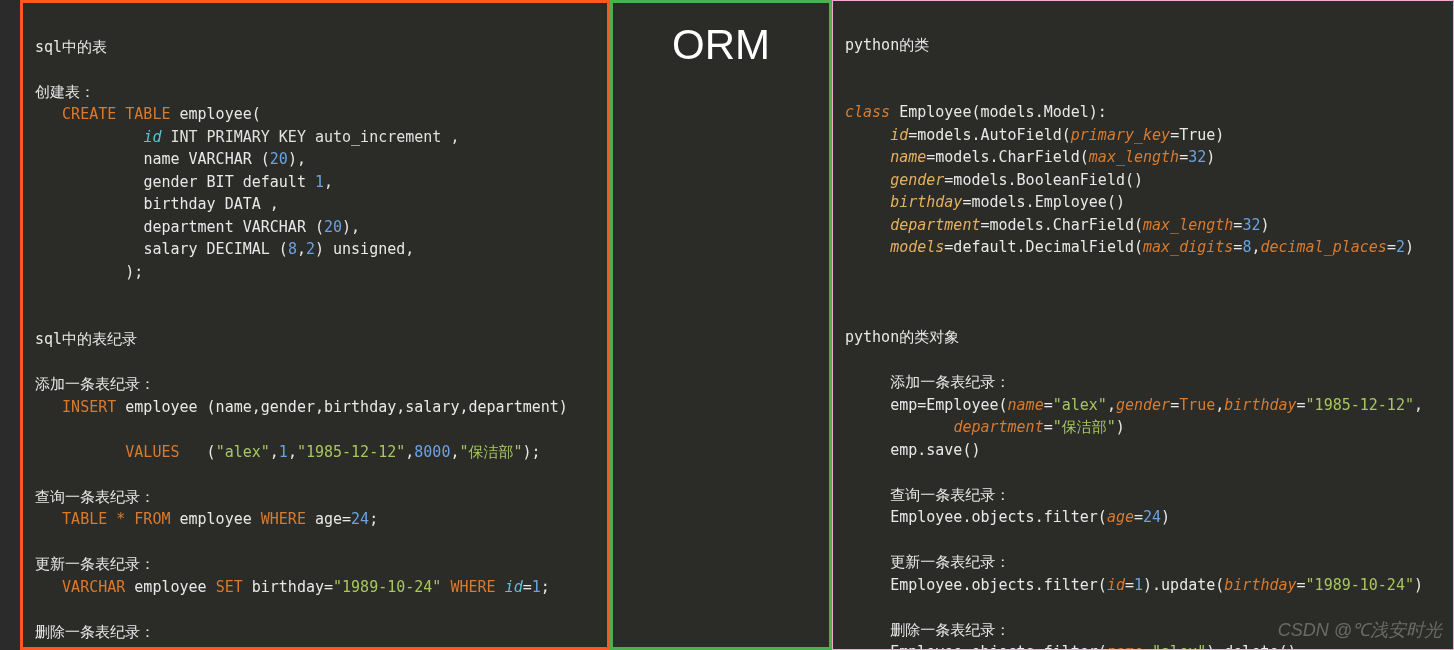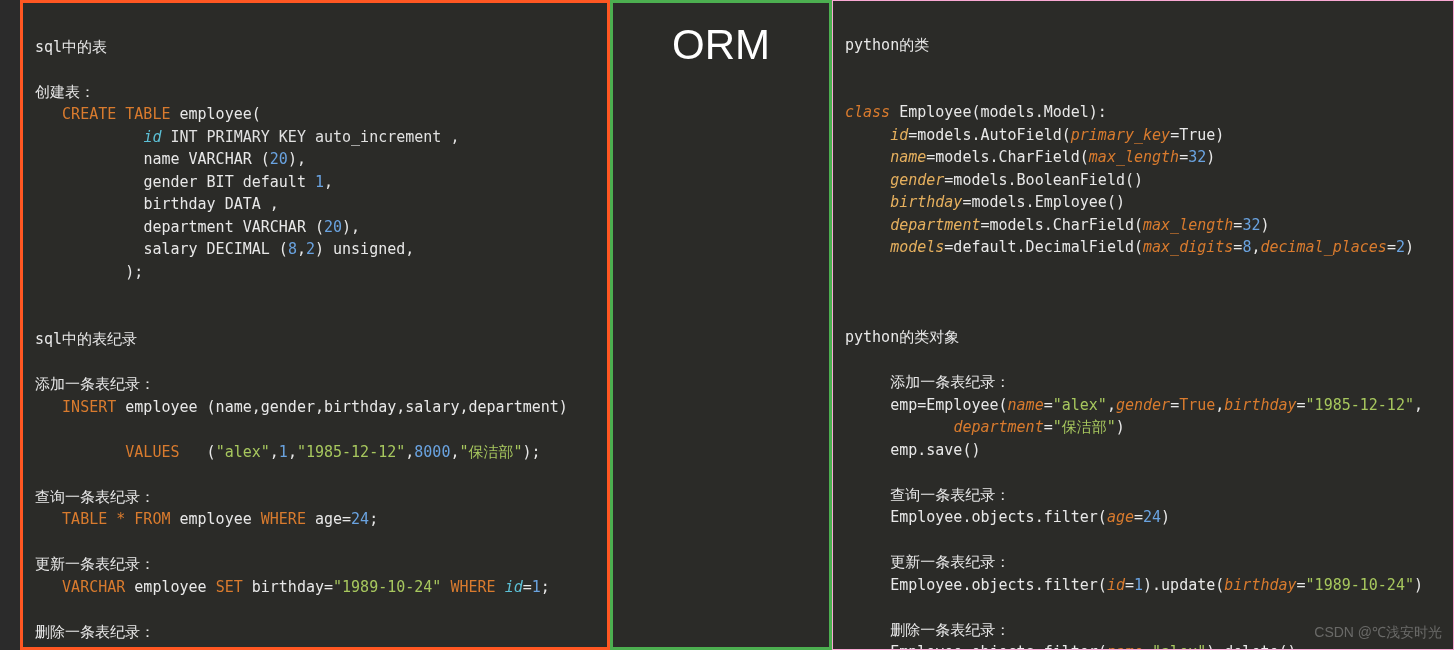--- a/index.html
+++ b/index.html
@@ -53,22 +53,23 @@
   .num { color: #6aa3e0; }      
   .str { color: #a7c75e; }
   .star{ color: #d97b2e; }
   .bool{ color: #d97b2e; }
   .watermark {
     position: absolute;
     right: 12px;
     bottom: 8px;
     color: rgba(220,220,220,0.35);
     font-family: -apple-system, sans-serif;
-    font-size: 14px;
+    font-size: 18px;
     pointer-events: none;
+    font-style: italic;
   }
 </style>
 </head>
 <body>
 
 <div class="panel panel-left">
 <span class="hdr">sql中的表</span>
 
 <span class="hdr">创建表：</span>
    <span class="kw">CREATE</span> <span class="kw">TABLE</span> <span>employee(</span>

